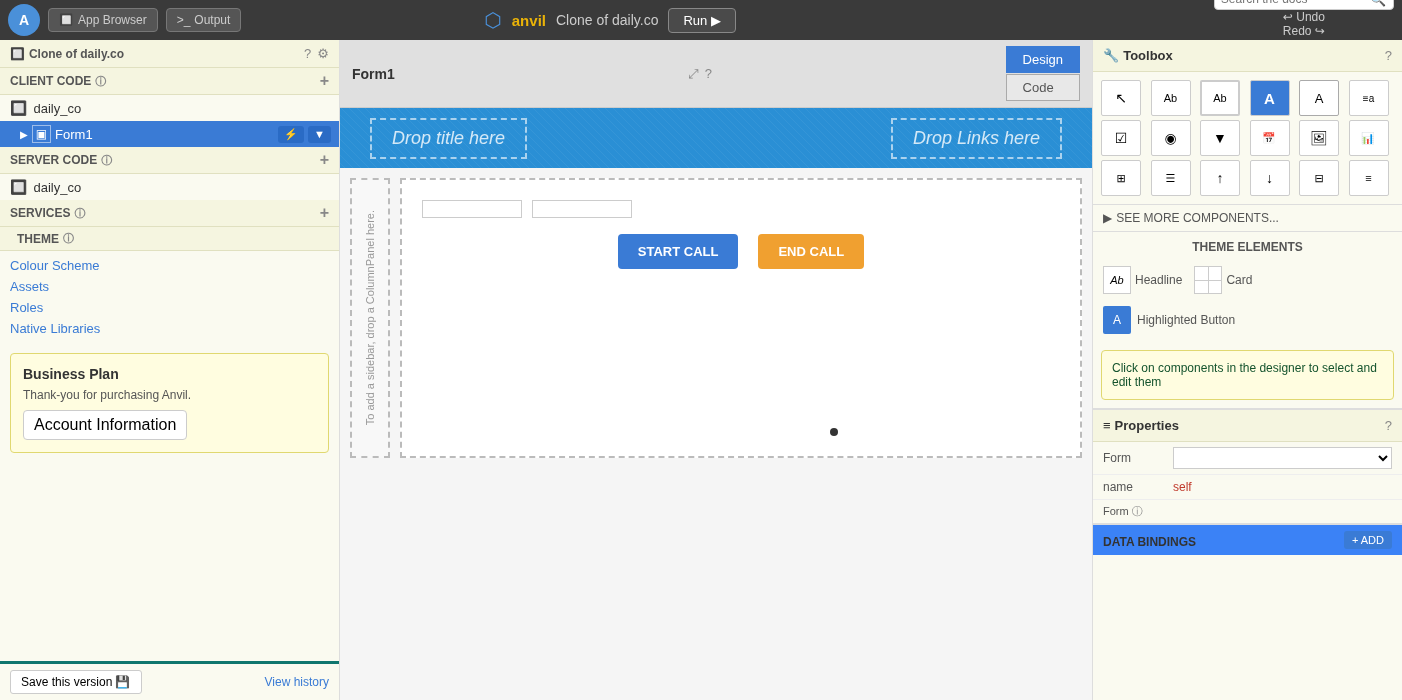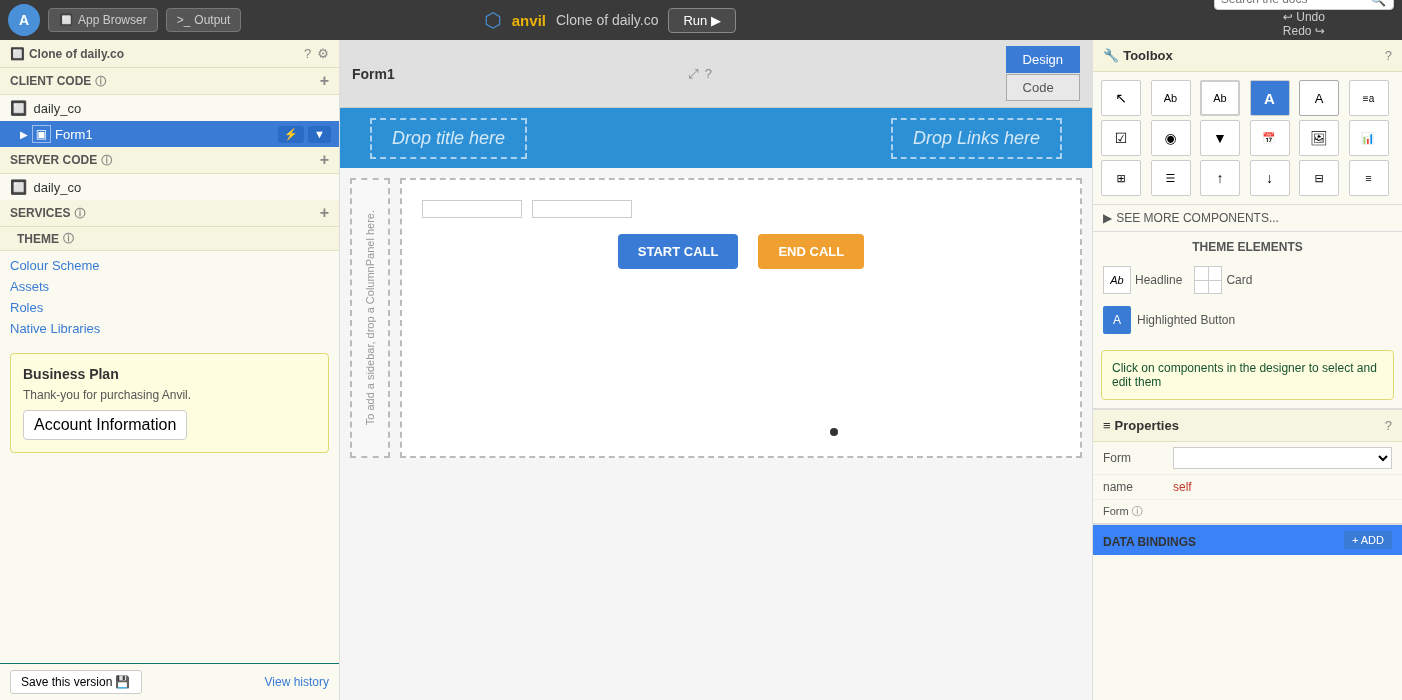--- a/index.html
+++ b/index.html
@@ -212,21 +212,21 @@
       display: flex; align-items: flex-end; justify-content: space-between;
       padding: 6px 10px; border-top: 2px solid #ddd; background: #3b82f6;
     }
     .data-bindings-title { font-size: 12px; font-weight: bold; color: #333; }
     .add-binding-btn {
       background: #3a7bd5; color: white; border: none; padding: 3px 8px; border-radius: 3px; cursor: pointer; font-size: 11px;
     }
 
     .save-bar {
       display: flex; align-items: center; justify-content: space-between;
-      padding: 6px 10px; background: #fafaf0; border-top: 1px solid #0f766e;
+      padding: 6px 10px; background: #fafaf0; border-top: 3px solid #0f766e;
     }
     .save-btn { background: white; border: 1px solid #ccc; padding: 4px 10px; border-radius: 3px; cursor: pointer; font-size: 12px; }
     .view-history { color: #3a7bd5; cursor: pointer; font-size: 12px; }
 
     .cursor-dot {
       position: absolute; width: 8px; height: 8px; background: #333; border-radius: 50%;
       pointer-events: none;
     }
   </style>
 </head>

